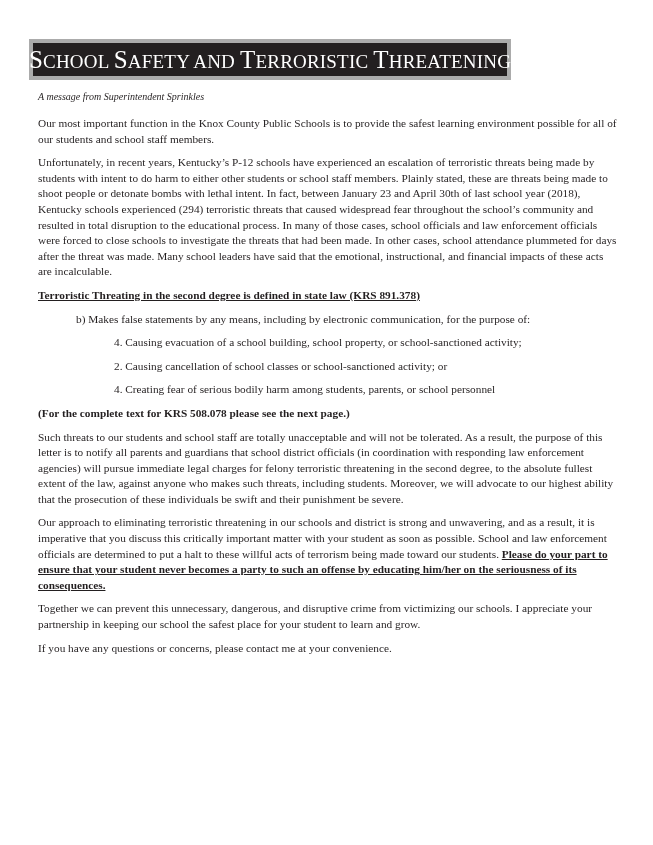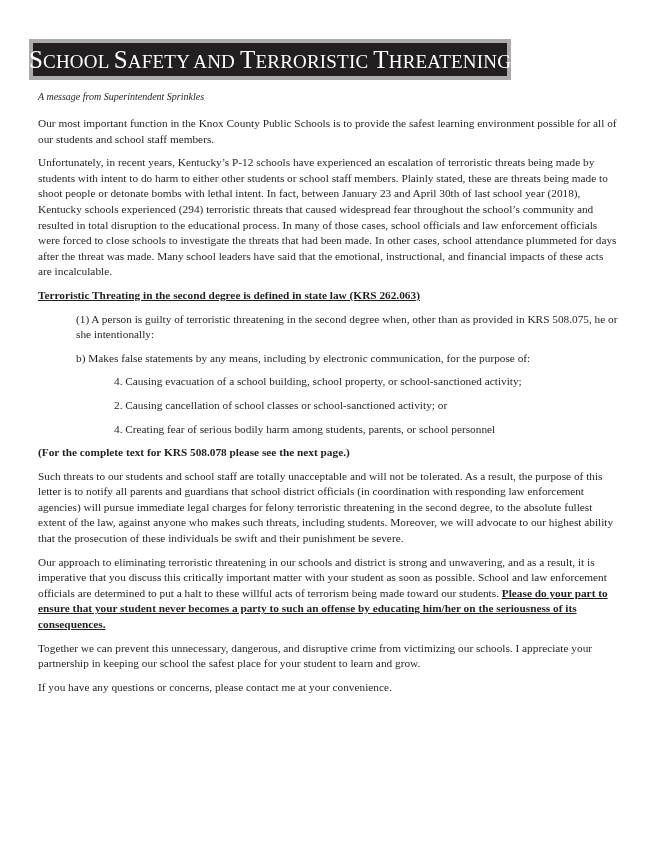--- a/index.html
+++ b/index.html
@@ -28,22 +28,21 @@
   <div class="banner-inner">
     <div class="banner-title"><span class="big">S</span><span>CHOOL </span><span class="big">S</span><span>AFETY AND </span><span class="big">T</span><span>ERRORISTIC </span><span class="big">T</span><span>HREATENING</span></div>
   </div>
 </div>
 
 <div class="content">
   <div class="subtitle">A message from Superintendent Sprinkles</div>
   <p>Our most important function in the Knox County Public Schools is to provide the safest learning environment possible for all of our students and school staff members.</p>
   <p>Unfortunately, in recent years, Kentucky’s P-12 schools have experienced an escalation of terroristic threats being made by students with intent to do harm to either other students or school staff members. Plainly stated, these are threats being made to shoot people or detonate bombs with lethal intent. In fact, between January 23 and April 30th of last school year (2018), Kentucky schools experienced (294) terroristic threats that caused widespread fear throughout the school’s community and resulted in total disruption to the educational process. In many of those cases, school officials and law enforcement officials were forced to close schools to investigate the threats that had been made. In other cases, school attendance plummeted for days after the threat was made. Many school leaders have said that the emotional, instructional, and financial impacts of these acts are incalculable.</p>
 
-  <p class="section-head">Terroristic Threating in the second degree is defined in state law (KRS 262.063)</p>
-  <p class="indent1">(1) A person is guilty of terroristic threatening in the second degree when, other than as provided in KRS 508.075, he or she intentionally:</p>
+  <p class="section-head">Terroristic Threating in the second degree is defined in state law (KRS 891.378)</p>
   <p class="indent1">b) Makes false statements by any means, including by electronic communication, for the purpose of:</p>
   <p class="indent2">4. Causing evacuation of a school building, school property, or school-sanctioned activity;</p>
   <p class="indent2">2. Causing cancellation of school classes or school-sanctioned activity; or</p>
   <p class="indent2">4. Creating fear of serious bodily harm among students, parents, or school personnel</p>
   <p class="bold">(For the complete text for KRS 508.078 please see the next page.)</p>
 
   <p>Such threats to our students and school staff are totally unacceptable and will not be tolerated.  As a result, the purpose of this letter is to notify all parents and guardians that school district officials (in coordination with responding law enforcement agencies) will pursue immediate legal charges for felony terroristic threatening in the second degree, to the absolute fullest extent of the law, against anyone who makes such threats, including students.  Moreover, we will advocate to our highest ability that the prosecution of these individuals be swift and their punishment be severe.</p>
   <p><span>Our approach to eliminating terroristic threatening in our schools and district is strong and unwavering, and as a result, it is imperative that you discuss this critically important matter with your student as soon as possible.   School and law enforcement officials are determined to put a halt to these willful acts of terrorism being made toward our students.  </span><span class="emph">Please do your part to ensure that your student never becomes a party to such an offense by educating him/her on the seriousness of its consequences.</span></p>
   <p>Together we can prevent this unnecessary, dangerous, and disruptive crime from victimizing our schools.  I appreciate your partnership in keeping our school the safest place for your student to learn and grow.</p>
   <p>If you have any questions or concerns, please contact me at your convenience.</p>

